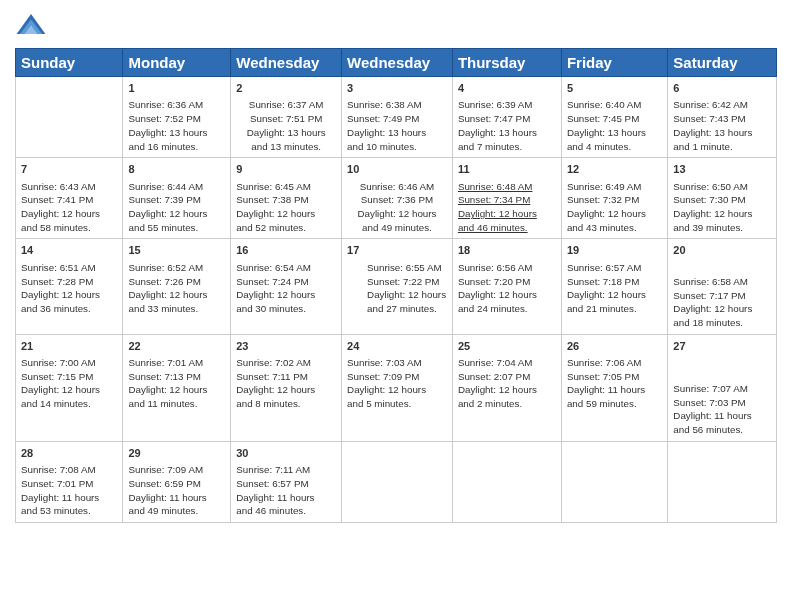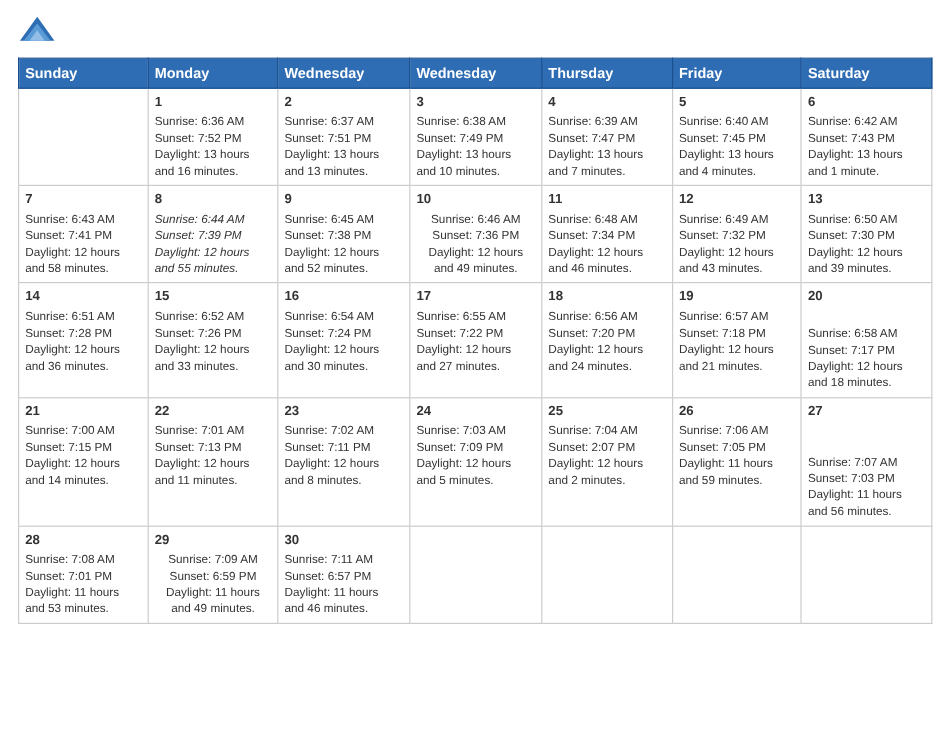--- a/index.html
+++ b/index.html
@@ -54,21 +54,21 @@
     table {
       width: 100%;
       border-collapse: collapse;
       font-size: 10.5px;
     }
     thead tr th {
       background-color: #2e6db4;
       color: #fff;
       text-align: left;
       padding: 5px 5px;
-      font-size: 12px;
+      font-size: 15px;
       font-weight: bold;
       border: 1px solid #1a4f90;
     }
     tbody tr td {
       border: 1px solid #ccc;
       vertical-align: top;
       padding: 4px 5px;
       height: 80px;
       width: 113px;
       color: #333;
@@ -129,21 +129,21 @@
           <td class="empty"></td>
           <td>
             <span class="date-num">1</span>
             <div class="cell-text" style="white-space: pre-line;">Sunrise: 6:36 AM
 Sunset: 7:52 PM
 Daylight: 13 hours
 and 16 minutes.</div>
           </td>
           <td>
             <span class="date-num">2</span>
-            <div class="cell-text" style="white-space: pre-line;">Sunrise: 6:37 AM
+            <div class="cell-text" style="white-space: pre-line; text-align: center;">Sunrise: 6:37 AM
 Sunset: 7:51 PM
 Daylight: 13 hours
 and 13 minutes.</div>
           </td>
           <td>
             <span class="date-num">3</span>
             <div class="cell-text" style="white-space: pre-line;">Sunrise: 6:38 AM
 Sunset: 7:49 PM
 Daylight: 13 hours
 and 10 minutes.</div>
@@ -173,42 +173,42 @@
         <tr>
           <td>
             <span class="date-num">7</span>
             <div class="cell-text" style="white-space: pre-line;">Sunrise: 6:43 AM
 Sunset: 7:41 PM
 Daylight: 12 hours
 and 58 minutes.</div>
           </td>
           <td>
             <span class="date-num">8</span>
-            <div class="cell-text" style="white-space: pre-line; font-style: italic;">Sunrise: 6:44 AM
+            <div class="cell-text" style="white-space: pre-line;">Sunrise: 6:44 AM
 Sunset: 7:39 PM
 Daylight: 12 hours
 and 55 minutes.</div>
           </td>
           <td>
             <span class="date-num">9</span>
             <div class="cell-text" style="white-space: pre-line;">Sunrise: 6:45 AM
 Sunset: 7:38 PM
 Daylight: 12 hours
 and 52 minutes.</div>
           </td>
           <td>
             <span class="date-num">10</span>
             <div class="cell-text" style="white-space: pre-line; text-align: center;">Sunrise: 6:46 AM
 Sunset: 7:36 PM
 Daylight: 12 hours
 and 49 minutes.</div>
           </td>
           <td>
             <span class="date-num">11</span>
-            <div class="cell-text" style="white-space: pre-line;">Sunrise: 6:48 AM
+            <div class="cell-text" style="white-space: pre-line; text-decoration: underline;">Sunrise: 6:48 AM
 Sunset: 7:34 PM
 Daylight: 12 hours
 and 46 minutes.</div>
           </td>
           <td>
             <span class="date-num">12</span>
             <div class="cell-text" style="white-space: pre-line;">Sunrise: 6:49 AM
 Sunset: 7:32 PM
 Daylight: 12 hours
 and 43 minutes.</div>
@@ -238,21 +238,21 @@
           </td>
           <td>
             <span class="date-num">16</span>
             <div class="cell-text" style="white-space: pre-line;">Sunrise: 6:54 AM
 Sunset: 7:24 PM
 Daylight: 12 hours
 and 30 minutes.</div>
           </td>
           <td>
             <span class="date-num">17</span>
-            <div class="cell-text" style="white-space: pre-line;">Sunrise: 6:55 AM
+            <div class="cell-text" style="white-space: pre-line; margin-left: 20px;">Sunrise: 6:55 AM
 Sunset: 7:22 PM
 Daylight: 12 hours
 and 27 minutes.</div>
           </td>
           <td>
             <span class="date-num">18</span>
             <div class="cell-text" style="white-space: pre-line;">Sunrise: 6:56 AM
 Sunset: 7:20 PM
 Daylight: 12 hours
 and 24 minutes.</div>
@@ -326,21 +326,21 @@
         <tr>
           <td>
             <span class="date-num">28</span>
             <div class="cell-text" style="white-space: pre-line;">Sunrise: 7:08 AM
 Sunset: 7:01 PM
 Daylight: 11 hours
 and 53 minutes.</div>
           </td>
           <td>
             <span class="date-num">29</span>
-            <div class="cell-text" style="white-space: pre-line; text-align: center;">Sunrise: 7:09 AM
+            <div class="cell-text" style="white-space: pre-line;">Sunrise: 7:09 AM
 Sunset: 6:59 PM
 Daylight: 11 hours
 and 49 minutes.</div>
           </td>
           <td>
             <span class="date-num">30</span>
             <div class="cell-text" style="white-space: pre-line;">Sunrise: 7:11 AM
 Sunset: 6:57 PM
 Daylight: 11 hours
 and 46 minutes.</div>

